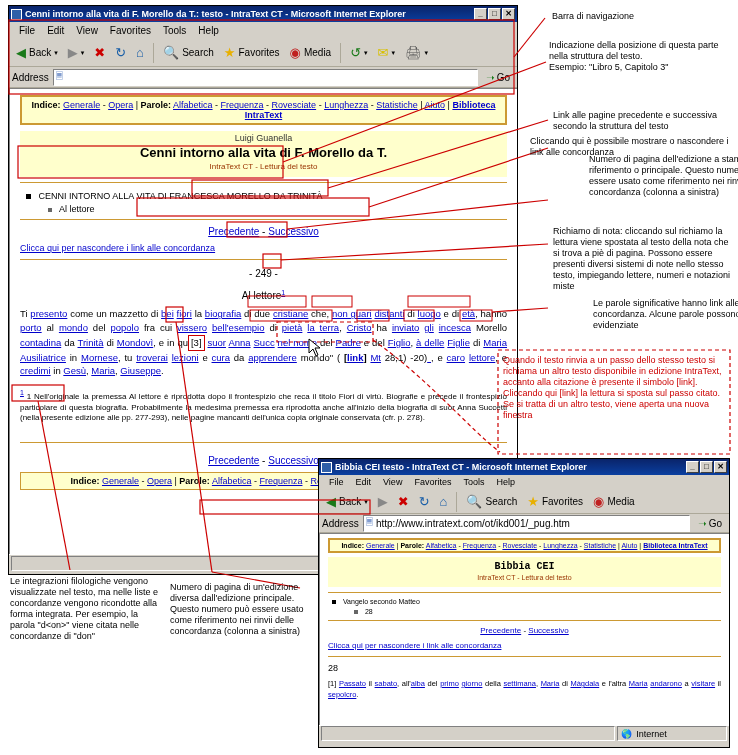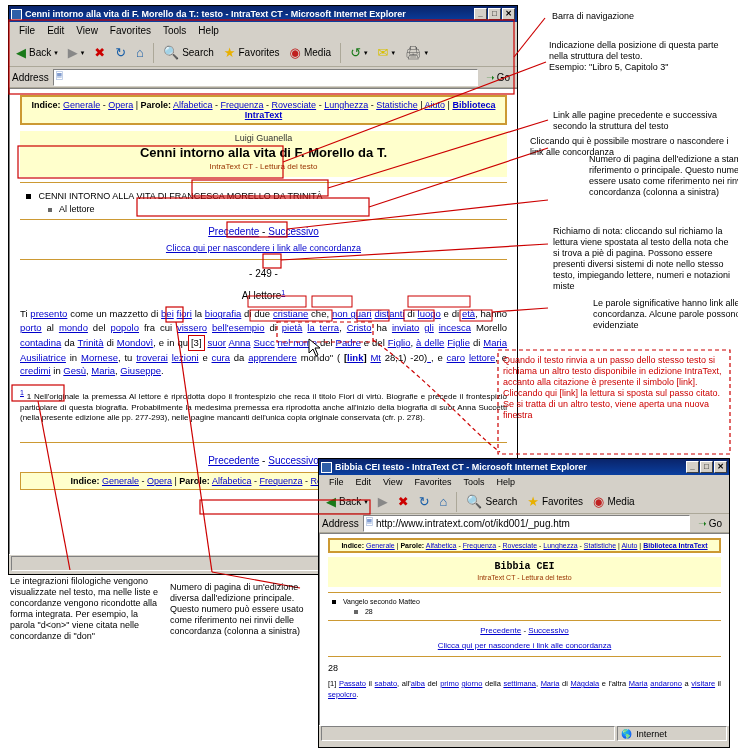--- a/index.html
+++ b/index.html
@@ -100,21 +100,21 @@
   .toc { margin: 8px 0 4px 6px; font-size: 9px; }
   .toc .lvl1 { margin-bottom: 3px; }
   .toc .lvl2 { margin-left: 22px; }
   .toc .sq { display: inline-block; width: 5px; height: 5px; background: #000; margin-right: 5px; vertical-align: middle; }
   .toc .sq.small { width: 4px; height: 4px; background: #666; }
 
   .ctr { text-align: center; }
   .lnk { color: #0000cc; text-decoration: underline; }
   .lnk-b { color: #0000cc; text-decoration: underline; font-weight: bold; }
   .pagenum { text-align: center; margin: 8px 0; font-size: 10px; }
-  .hide-conc { text-align: center; margin: 6px 0; font-size: 9px; }
+  .hide-conc { margin: 6px 0; font-size: 9px; }
   .al-lettore { text-align: center; margin: 10px 0 6px; font-size: 10px; }
 
   .body-text { font-size: 9.5px; line-height: 1.45; text-align: justify; margin-top: 6px; }
   .body-text a { color: #0000cc; text-decoration: underline; }
   .note-block { font-size: 8px; line-height: 1.35; text-align: justify; margin-top: 10px; border-top: none; }
   .note-block a { color: #0000cc; text-decoration: underline; }
 
   .footer-nav { text-align: center; margin-top: 12px; font-size: 10px; }
   .footer-bar { background: #ffffcc; border: 1px solid #cc9933; text-align: center; font-size: 9px; padding: 3px; margin-top: 6px; }
 

